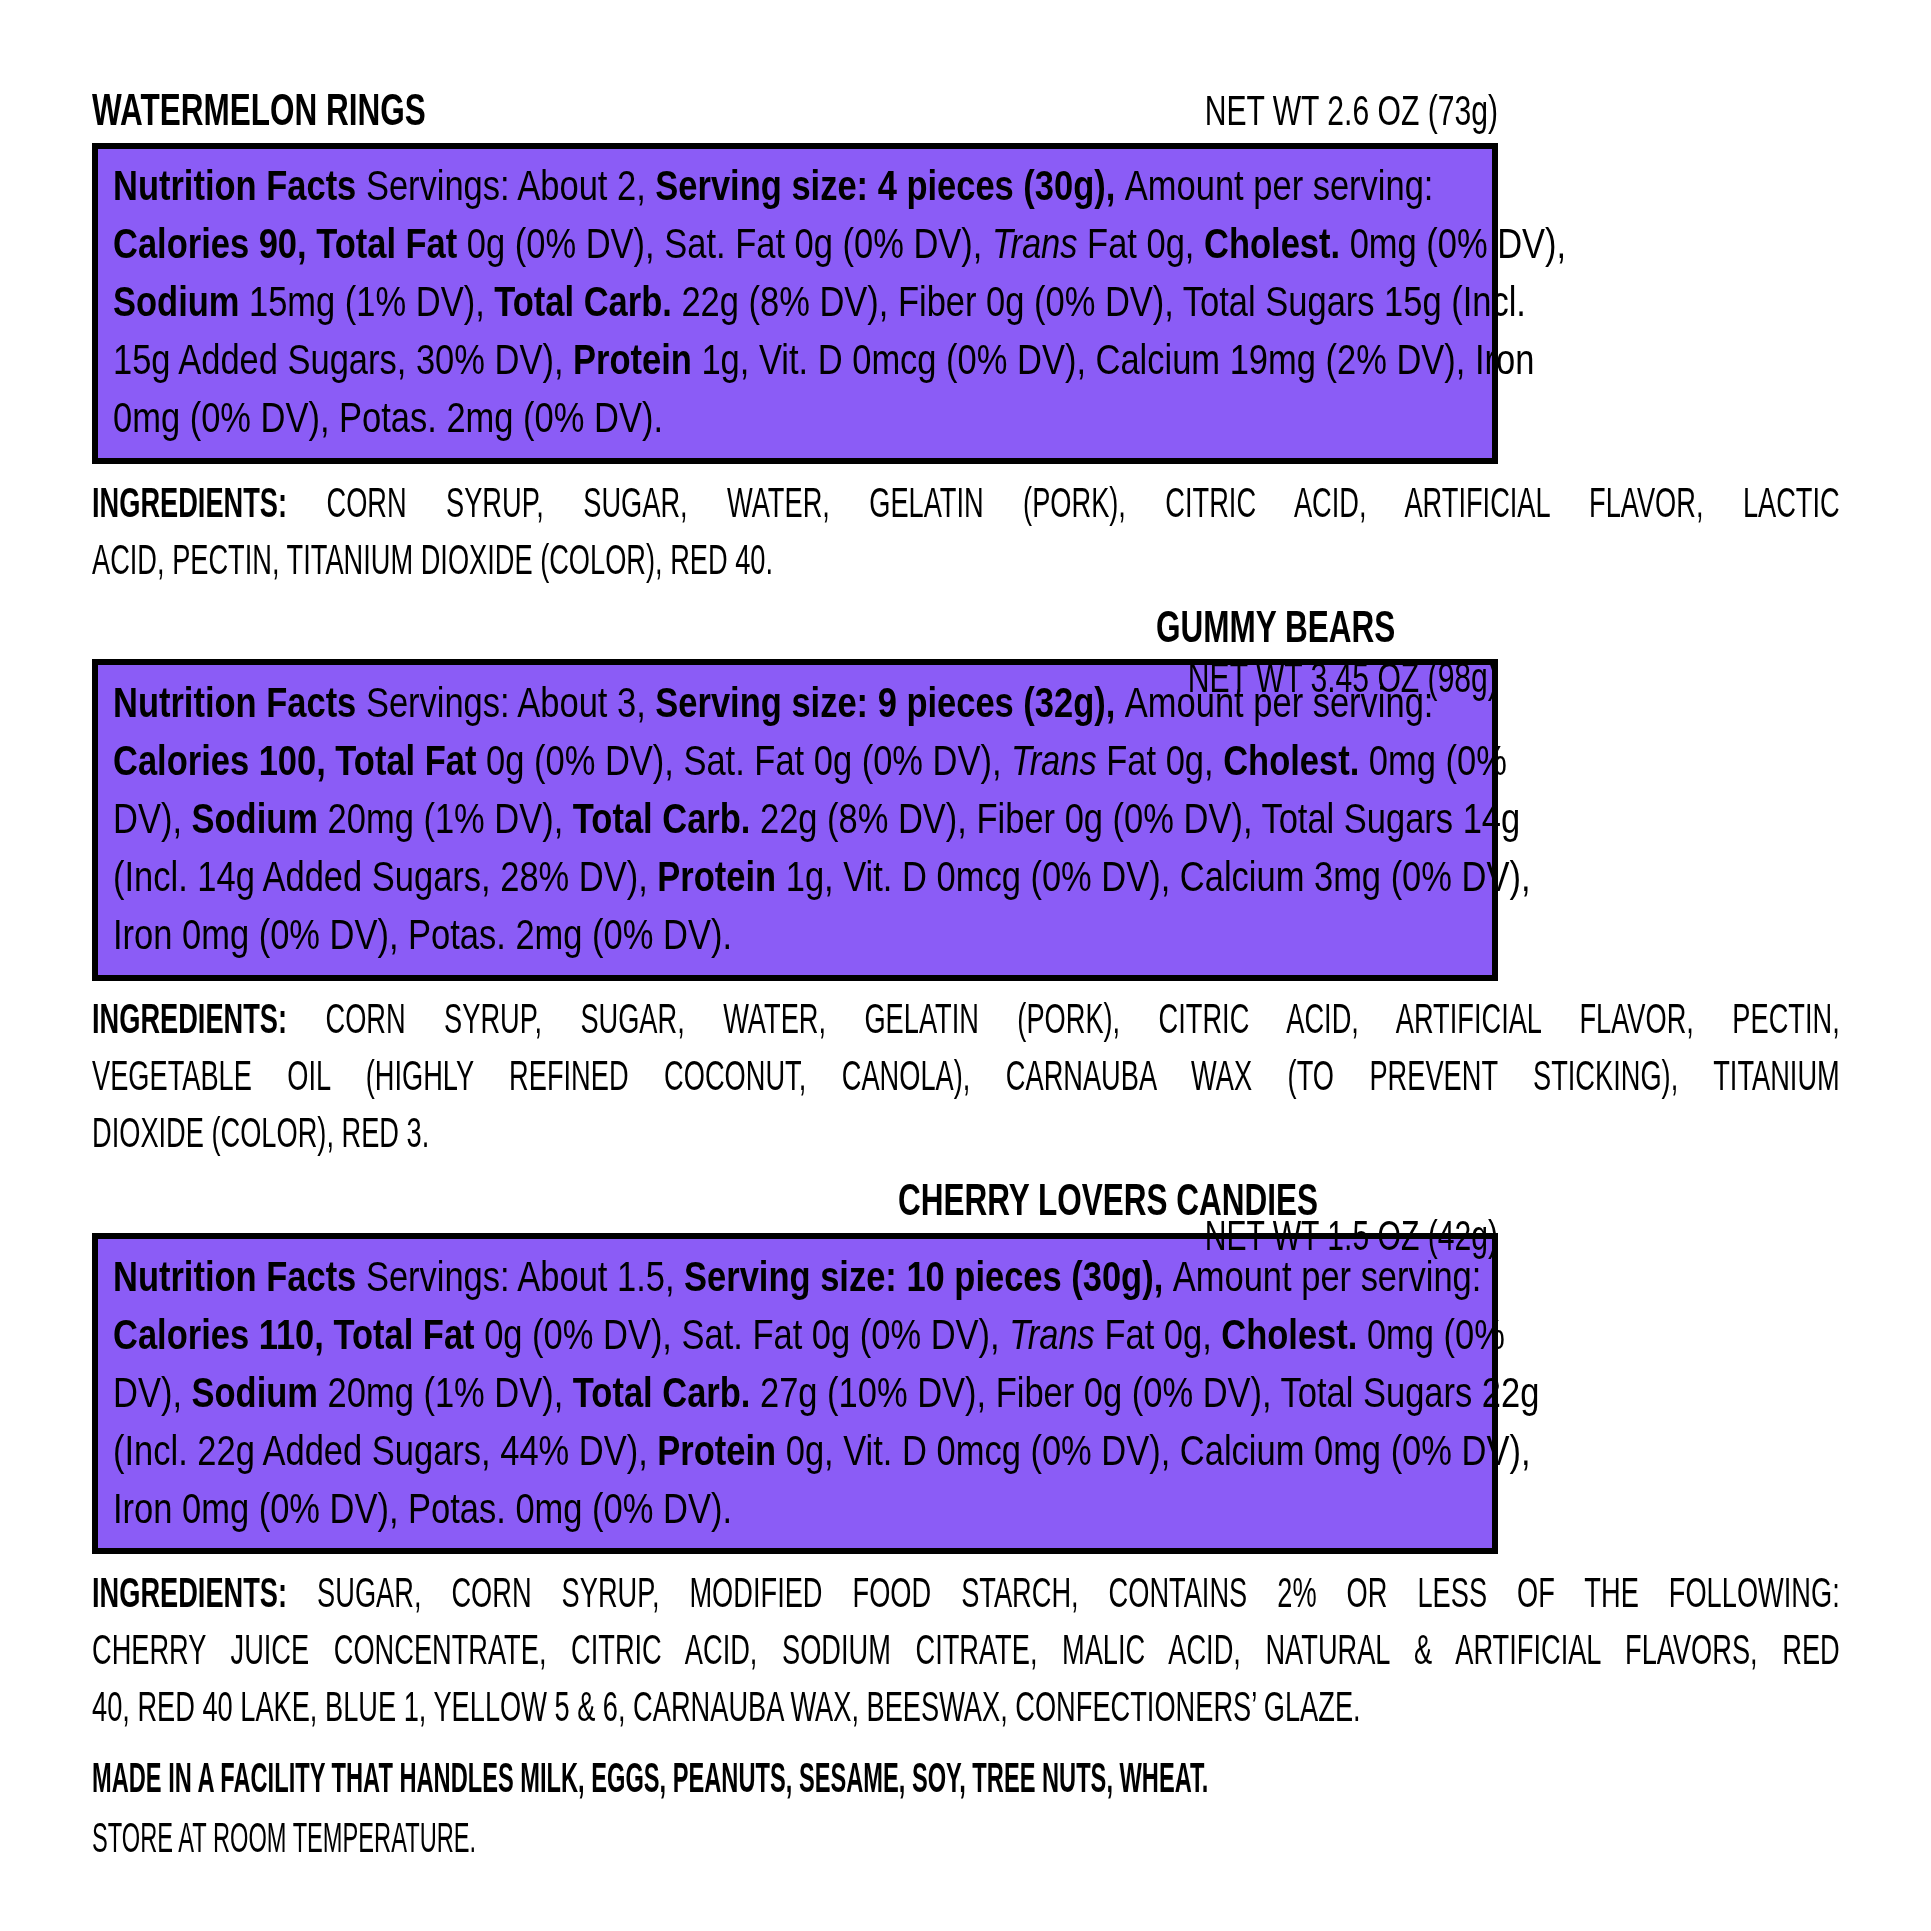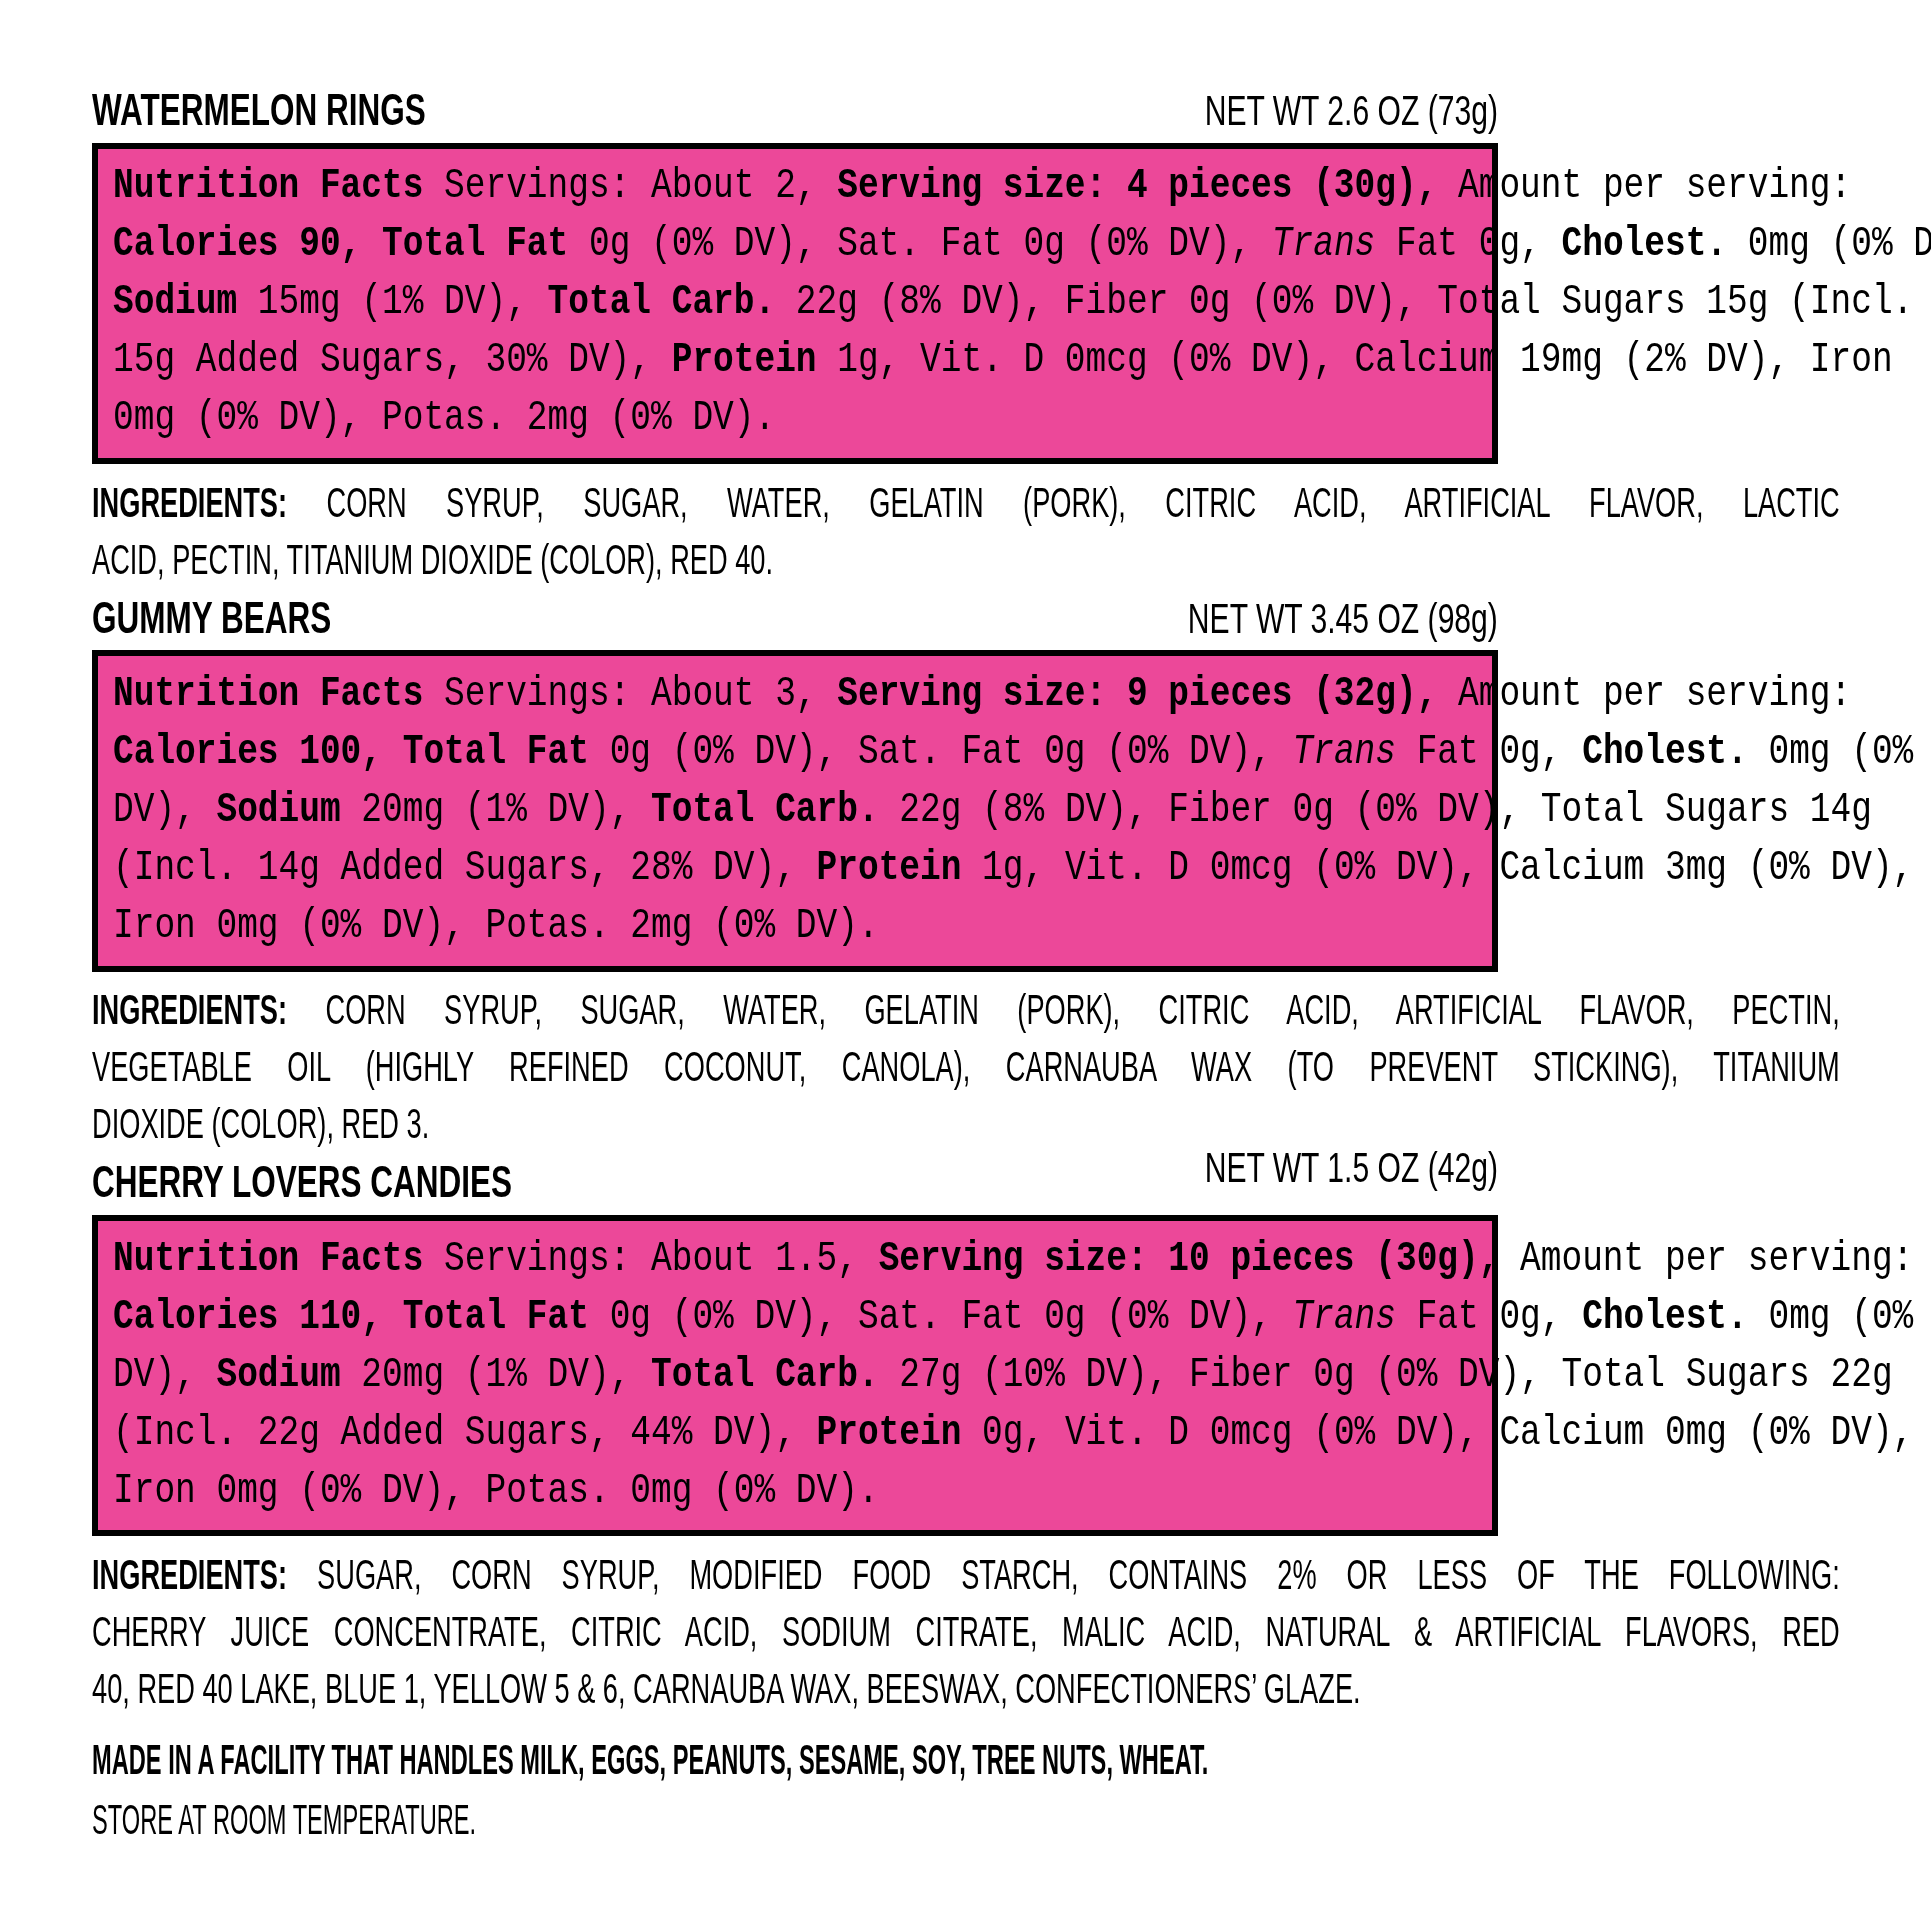--- a/index.html
+++ b/index.html
@@ -20,21 +20,21 @@
     height: 1931px;
     padding: 85px 92px 0 92px;
   }
   .header-row {
     display: flex;
     justify-content: space-between;
     align-items: flex-end;
     height: 50px;
     margin-bottom: 7.7px;
   }
-  .header-row.later { margin-top: 5px; }
+  .header-row.later { margin-top: 14px; flex-direction: column; }
   .title {
     display: inline-block;
     font-weight: bold;
     font-size: 45px;
     line-height: 50px;
     white-space: nowrap;
     transform: scaleX(0.70);
     transform-origin: left bottom;
   }
   .netwt {
@@ -42,22 +42,21 @@
     font-size: 43px;
     line-height: 50px;
     white-space: nowrap;
     transform: scaleX(0.70);
     transform-origin: right bottom;
   }
   .netwt.raised { position: relative; top: -15.4px; }
   .nf-box {
     border: 6.8px solid #000000;
     padding: 8.7px 15.4px 10.6px 14.5px;
-    background: #ec4899;
-    font-family: Liberation Mono, monospace;
+    background: #8b5cf6;
   }
   .nf-text {
     width: 2076px;
     transform: scaleX(0.821);
     transform-origin: left top;
     font-size: 42px;
     line-height: 58px;
   }
   .nf-text .line { white-space: nowrap; text-align: left; }
   .ing {

